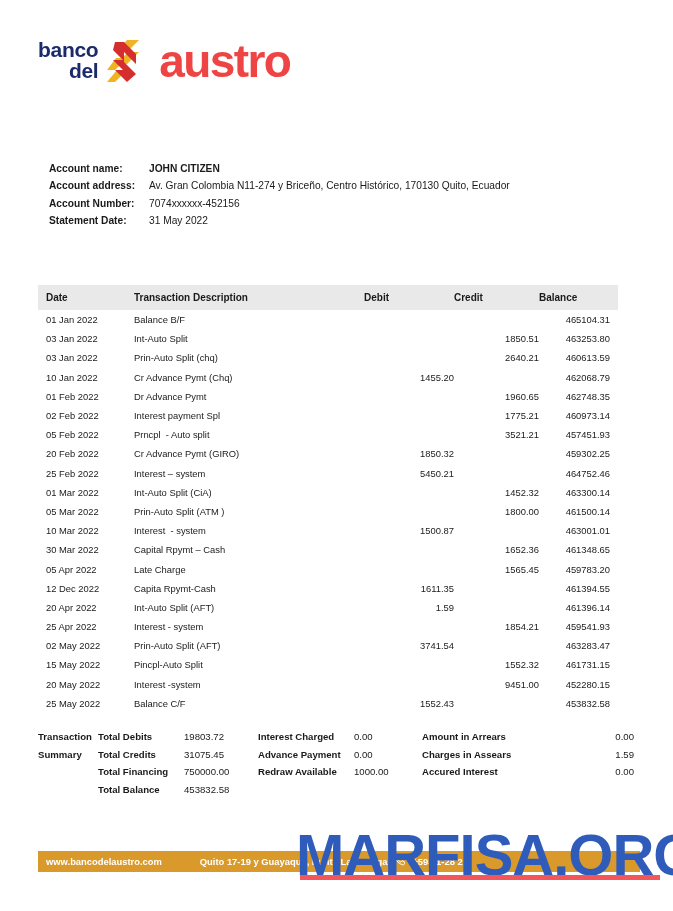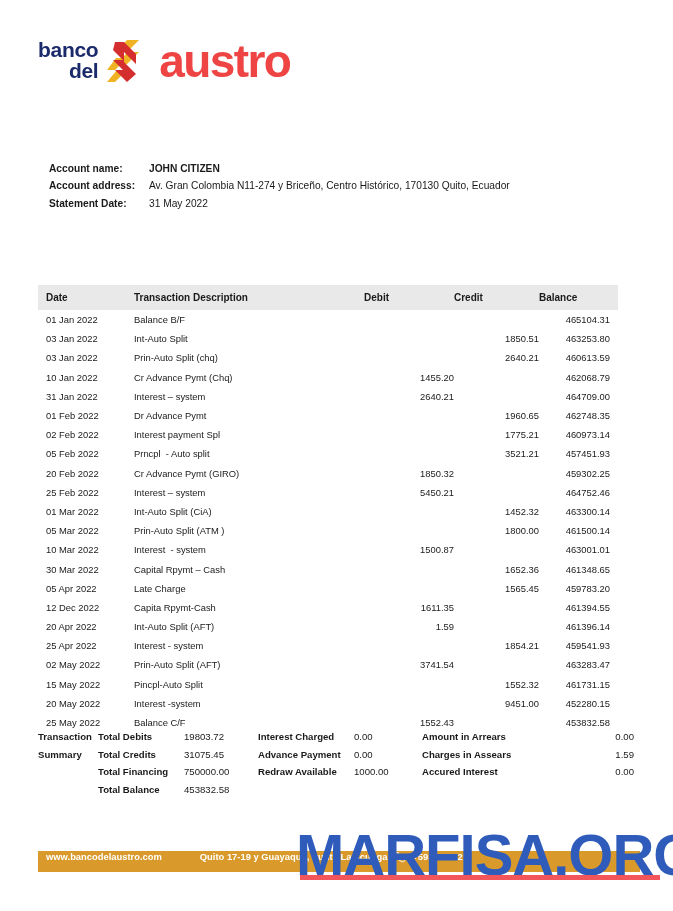--- a/index.html
+++ b/index.html
@@ -120,20 +120,21 @@
     position: absolute;
     left: 38px;
     top: 851px;
     width: 602px;
     height: 21px;
     background: #d99a2b;
     color: #ffffff;
     font-size: 9.4px;
     font-weight: 700;
     display: flex;
+    align-items: center;
     overflow: hidden;
   }
   .footer-site { margin-left: 8px; }
   .footer-addr { margin-left: 38px; white-space: nowrap; }
   .footer-phone-icon {
     display: inline-block;
     margin: 0 6px;
     vertical-align: middle;
   }
 
@@ -179,20 +180,24 @@
 </div>
 
 <div class="account-block">
   <div class="account-row">
     <div class="account-label">Account name:</div>
     <div class="account-value bold">JOHN CITIZEN</div>
   </div>
   <div class="account-row">
     <div class="account-label">Account address:</div>
     <div class="account-value">Av. Gran Colombia N11-274 y Briceño, Centro Histórico, 170130 Quito, Ecuador</div>
+  </div>
+  <div class="account-row">
+    <div class="account-label">Account Number:</div>
+    <div class="account-value">7074xxxxxx-452156</div>
   </div>
   <div class="account-row">
     <div class="account-label">Statement Date:</div>
     <div class="account-value">31 May 2022</div>
   </div>
 </div>
 
 <table class="txn-table">
   <thead>
     <tr>
@@ -224,27 +229,20 @@
         <td class="col-debit"></td>
         <td class="col-credit">2640.21</td>
         <td class="col-balance">460613.59</td>
       </tr>
       <tr>
         <td class="col-date">10 Jan 2022</td>
         <td class="col-desc">Cr Advance Pymt (Chq)</td>
         <td class="col-debit">1455.20</td>
         <td class="col-credit"></td>
         <td class="col-balance">462068.79</td>
-      </tr>
-      <tr>
-        <td class="col-date">31 Jan 2022</td>
-        <td class="col-desc">Interest – system</td>
-        <td class="col-debit">2640.21</td>
-        <td class="col-credit"></td>
-        <td class="col-balance">464709.00</td>
       </tr>
       <tr>
         <td class="col-date">01 Feb 2022</td>
         <td class="col-desc">Dr Advance Pymt</td>
         <td class="col-debit"></td>
         <td class="col-credit">1960.65</td>
         <td class="col-balance">462748.35</td>
       </tr>
       <tr>
         <td class="col-date">02 Feb 2022</td>

